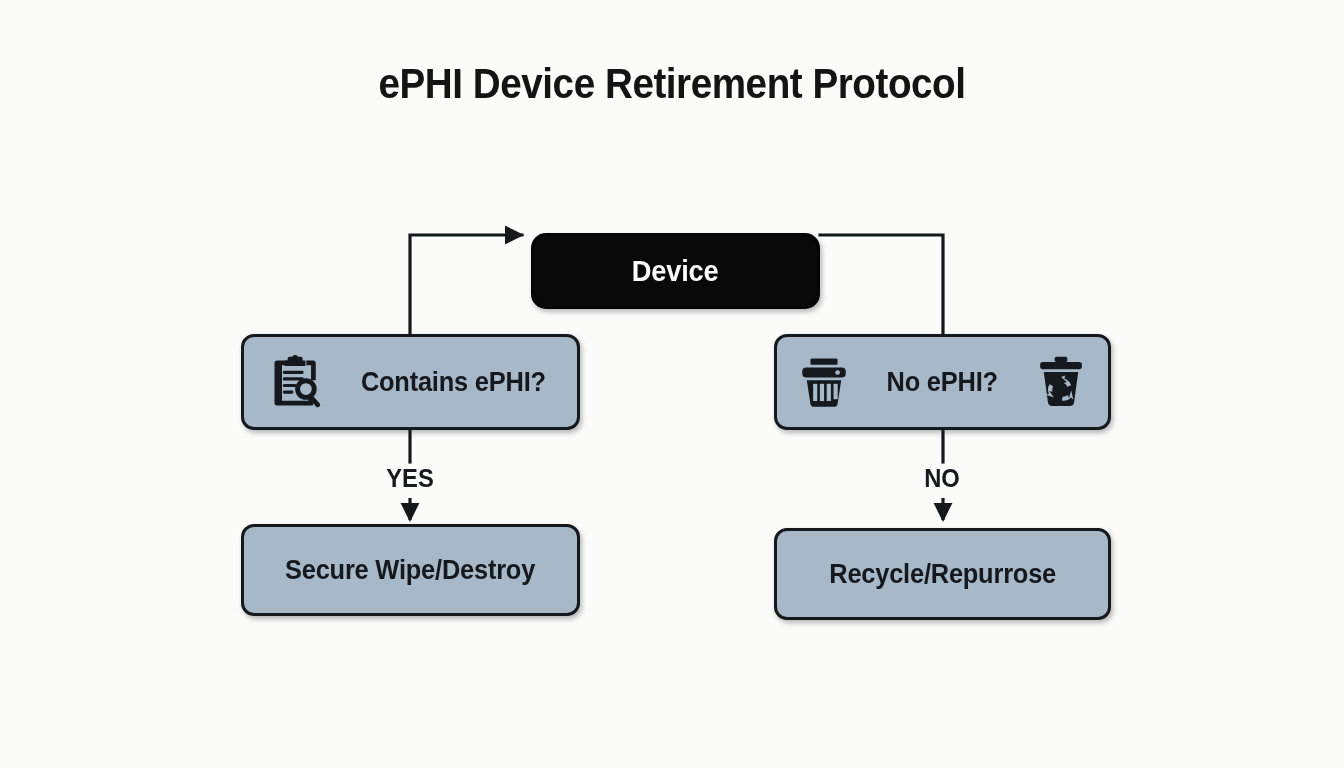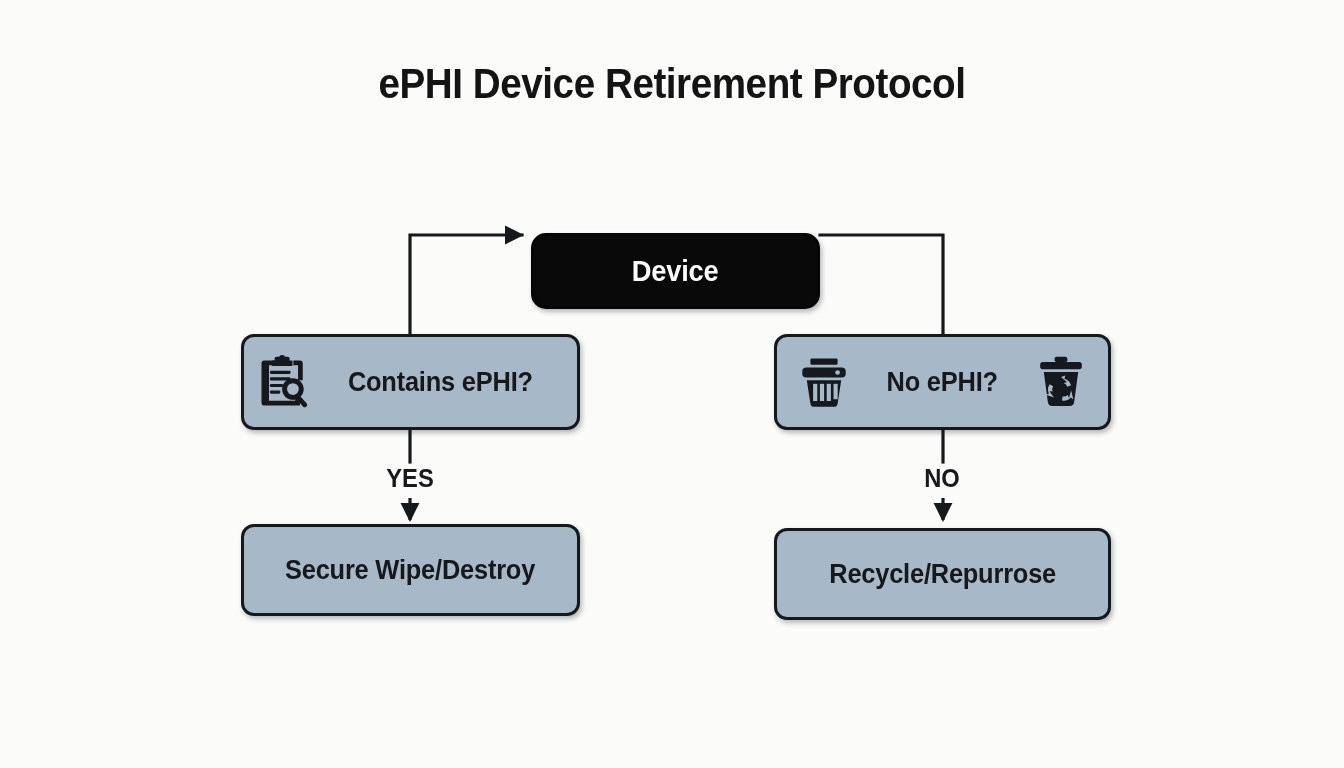--- a/index.html
+++ b/index.html
@@ -87,21 +87,21 @@
   .node-blue {
     background: #a7b8c8;
   }
 
   #node-contains-ephi {
     left: 241px;
     top: 334px;
     width: 339px;
     height: 96px;
     justify-content: flex-start;
-    padding-left: 10px;
+    padding-left: 23px;
   }
   #node-contains-ephi .node-label {
     margin-left: 28px;
   }
 
   #node-no-ephi {
     left: 774px;
     top: 334px;
     width: 337px;
     height: 96px;

